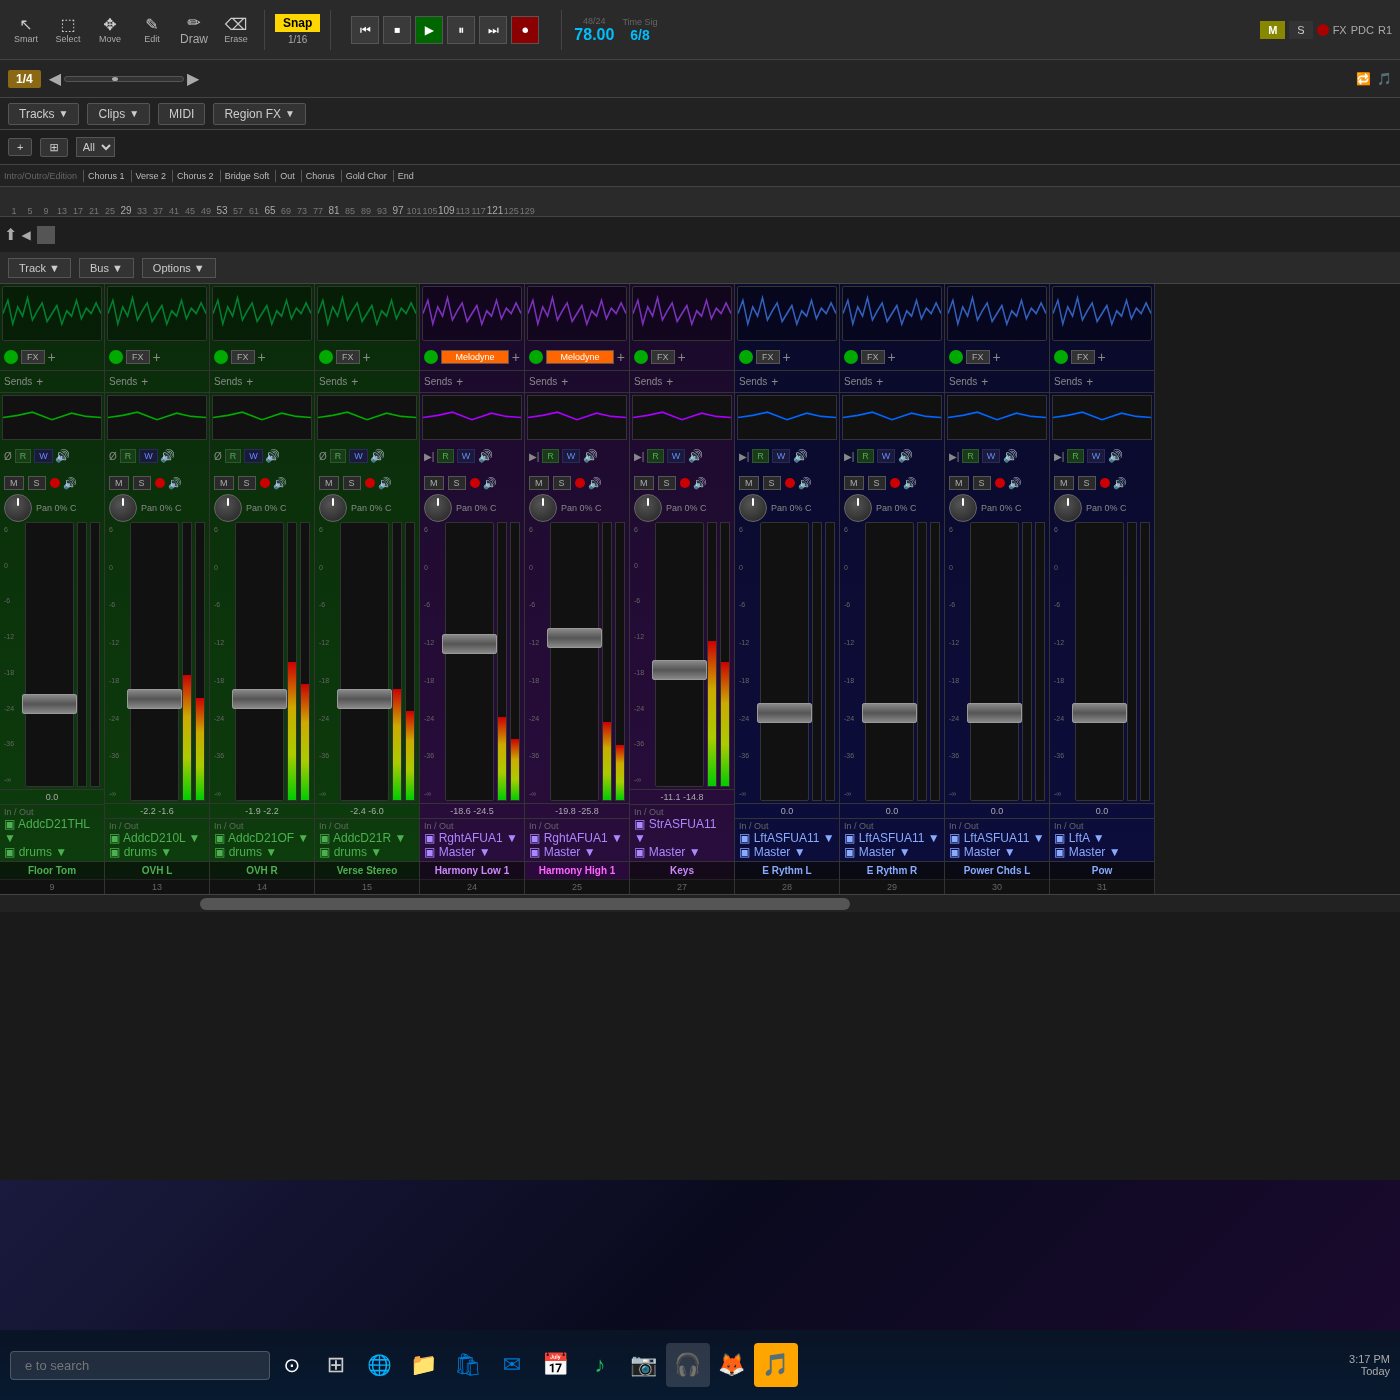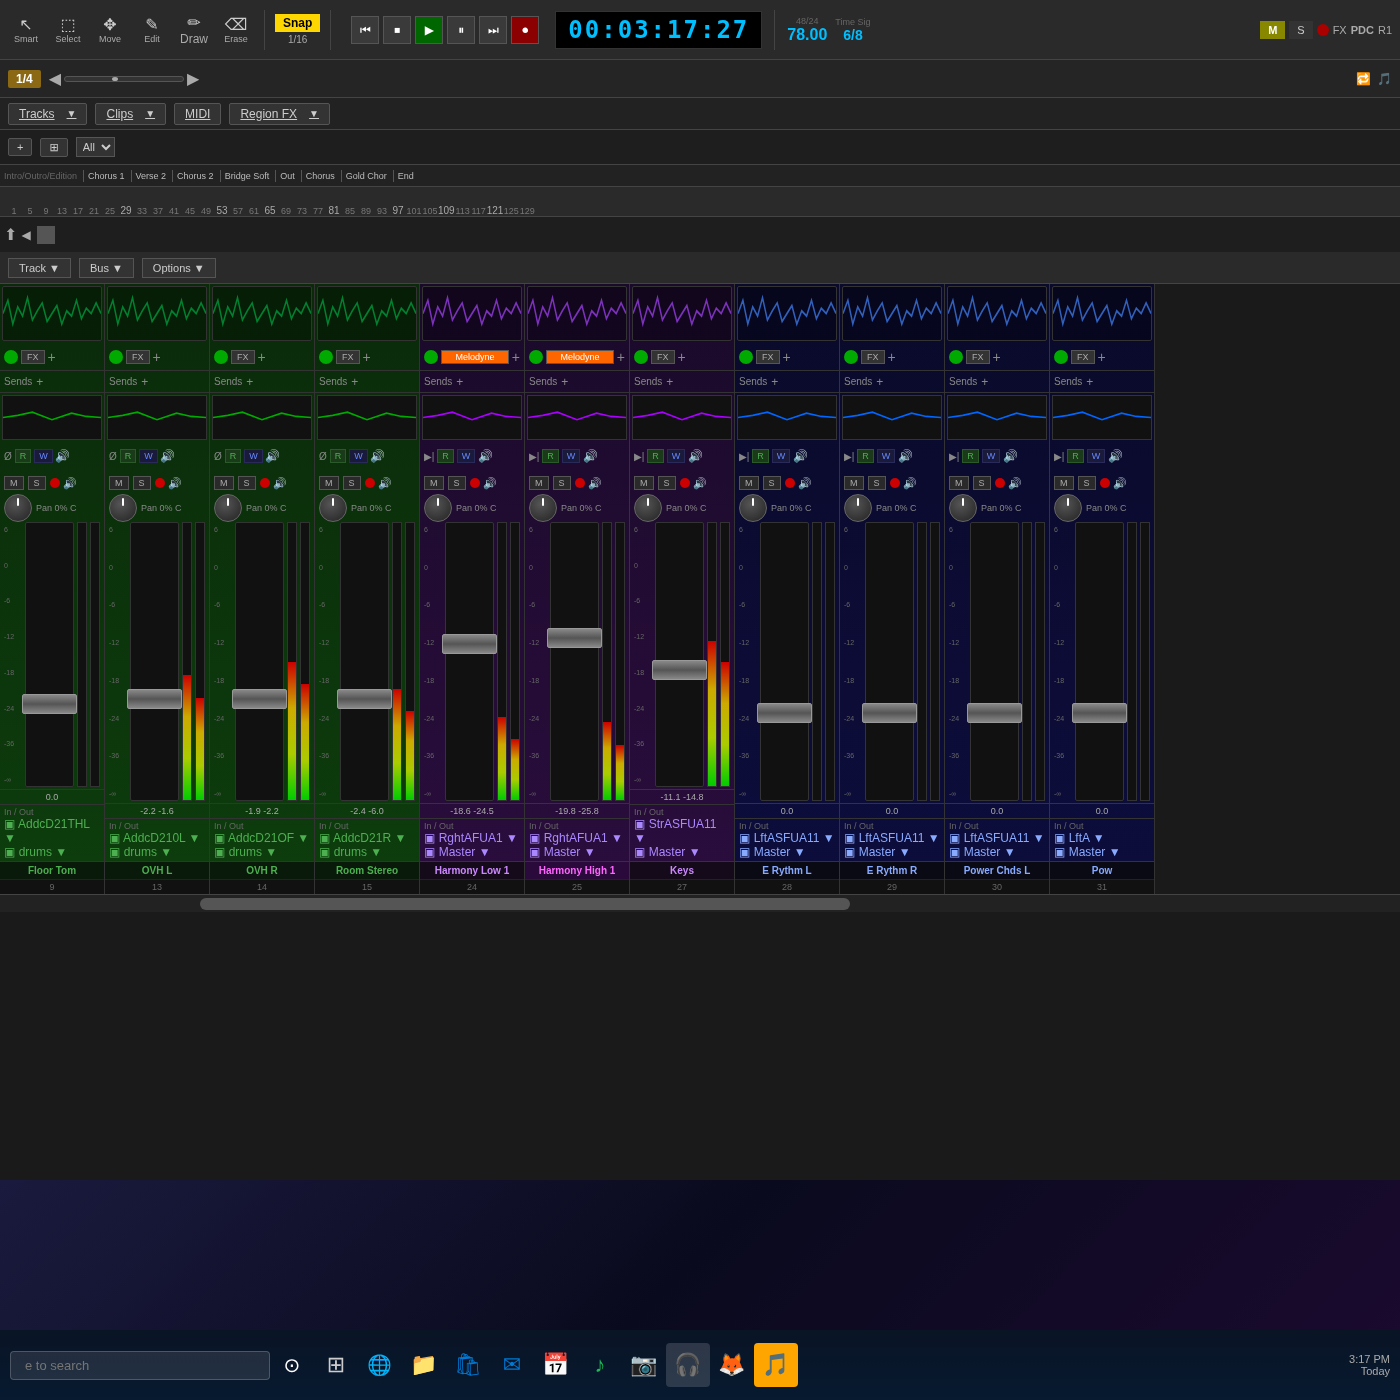--- a/index.html
+++ b/index.html
@@ -97,22 +97,21 @@
     .menu-btn {
       background: #333;
       border: 1px solid #555;
       color: #ccc;
       padding: 3px 10px;
       font-size: 12px;
       cursor: pointer;
       border-radius: 2px;
       display: flex;
       align-items: center;
-      gap: 12px;
-      text-decoration: underline;
+      gap: 4px;
     }
     .menu-btn .arrow { font-size: 10px; }
 
     
     .track-header {
       background: #1e1e1e;
       height: 35px;
       display: flex;
       align-items: center;
       padding: 0 8px;
@@ -592,21 +591,20 @@
 
   <div class="transport-section">
     <div class="transport-btn" title="Rewind">⏮</div>
     <div class="transport-btn" title="Stop">⏹</div>
     <div class="transport-btn" style="background:#006600;" title="Play">▶</div>
     <div class="transport-btn" title="Pause">⏸</div>
     <div class="transport-btn" title="Fast Forward">⏭</div>
     <div class="transport-btn record" title="Record">⏺</div>
   </div>
 
-  <div class="time-display">00:03:17:27</div>
 
   <div style="width:1px;height:40px;background:#444;margin:0 6px;"></div>
 
   <div class="tempo-section">
     <div style="display:flex;gap:8px;align-items:center;">
       <div style="text-align:center;">
         <div style="color:#666;font-size:9px;">48/24</div>
         <div class="tempo-value">78.00</div>
       </div>
       <div style="text-align:center;">
@@ -616,21 +614,21 @@
     </div>
   </div>
 
   <div style="flex:1;"></div>
 
   <div style="display:flex;gap:4px;align-items:center;">
     <div style="background:#888800;color:#fff;padding:3px 8px;font-size:11px;font-weight:bold;">M</div>
     <div style="background:#333;color:#ccc;padding:3px 8px;font-size:11px;">S</div>
     <div style="background:#aa0000;border-radius:50%;width:12px;height:12px;"></div>
     <div style="color:#aaa;font-size:11px;">FX</div>
-    <div style="color:#aaa;font-size:11px;font-weight:bold;">PDC</div>
+    <div style="color:#aaa;font-size:11px;">PDC</div>
     <div style="color:#aaa;font-size:11px;">R1</div>
   </div>
 </div>
 
 <div class="toolbar2">
 
   <div style="background:#8B6914;color:#fff;padding:2px 8px;font-size:12px;font-weight:bold;border-radius:2px;">1/4</div>
 
   <div style="display:flex;align-items:center;gap:3px;">
     <span style="color:#aaa;cursor:pointer;">◀</span>
@@ -1010,21 +1008,21 @@
     </div>
   </div>
       <div class="db-row">-2.4 -6.0</div>
       <div class="io-row">
     <div style="display:flex;align-items:center;gap:2px;">
       <span class="io-label">In / Out</span>
     </div>
     <div class="io-value ">▣ AddcD21R ▼</div>
     <div class="io-value ">▣ drums ▼</div>
   </div>
-      <div class="channel-name green">Room Stereo</div>
+      <div class="channel-name green">Verse Stereo</div>
       <div class="channel-number">15</div>
     </div>
     <div class="channel-strip purple">
       <div class="waveform-region">
         <svg class="waveform-svg" viewBox="0 0 100 40" preserveAspectRatio="none">
     <polyline points="0,20 5,10 10,28 15,15 20,22 25,8 30,25 35,18 40,12 45,26 50,20 55,14 60,28 65,18 70,22 75,10 80,24 85,16 90,20 95,12 100,20" stroke="#aa44ff" stroke-width="1.5" fill="none" opacity="0.7"></polyline>
   </svg>
       </div>
       <div class="fx-row">
       <button class="power-btn"></button>

